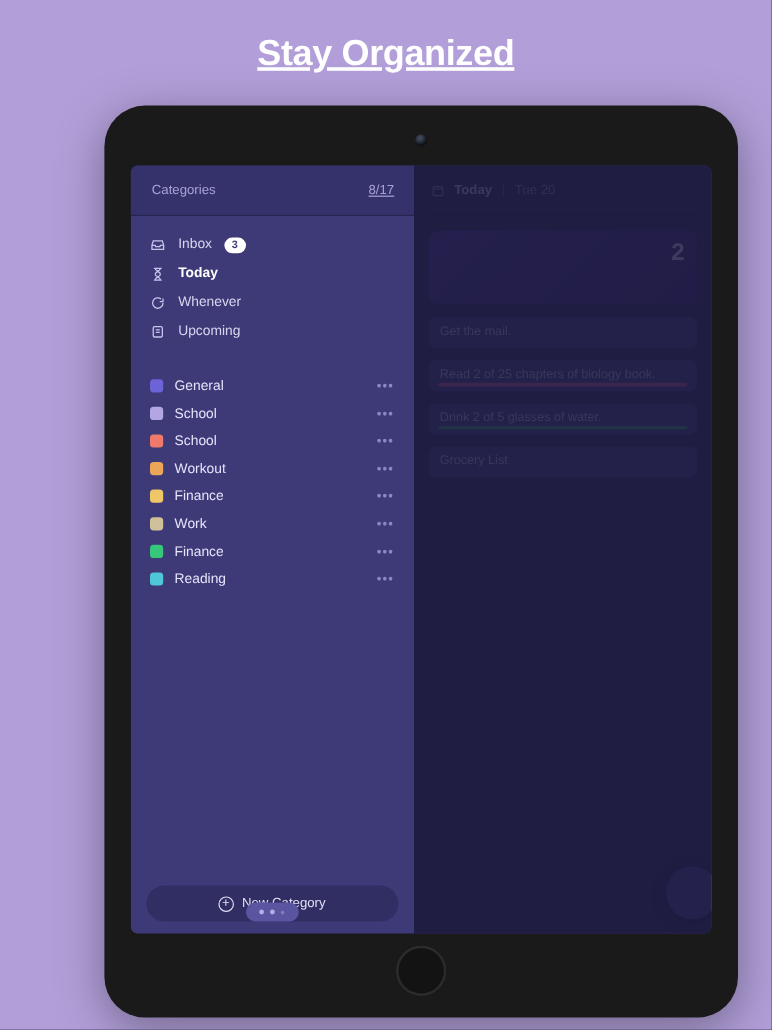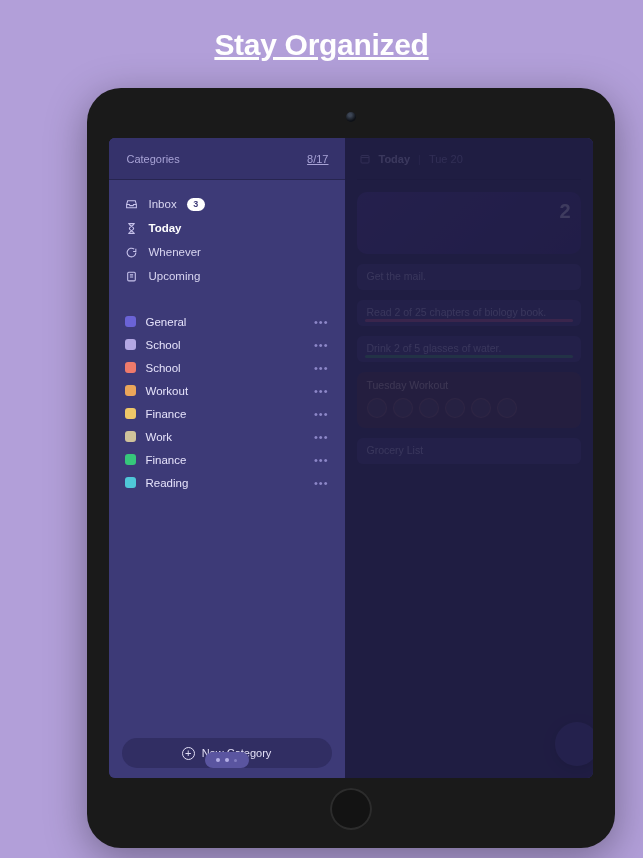--- a/index.html
+++ b/index.html
@@ -365,31 +365,20 @@
       </div>
       <div class="task pink">
         <span>Read 2 of 25 chapters of biology book.</span>
         <span class="bar"></span>
       </div>
       <div class="task green">
         <span>Drink 2 of 5 glasses of water.</span>
         <span class="bar"></span>
       </div>
 
-      <div class="workout">
-        <span>Tuesday Workout</span>
-        <div class="icons">
-          <span class="ic"></span>
-          <span class="ic"></span>
-          <span class="ic"></span>
-          <span class="ic"></span>
-          <span class="ic"></span>
-          <span class="ic"></span>
-        </div>
-      </div>
 
       <div class="task">
         <span>Grocery List</span>
       </div>
 
       <div class="fab"></div>
 
       <div class="main-overlay"></div>
     </div>
 

